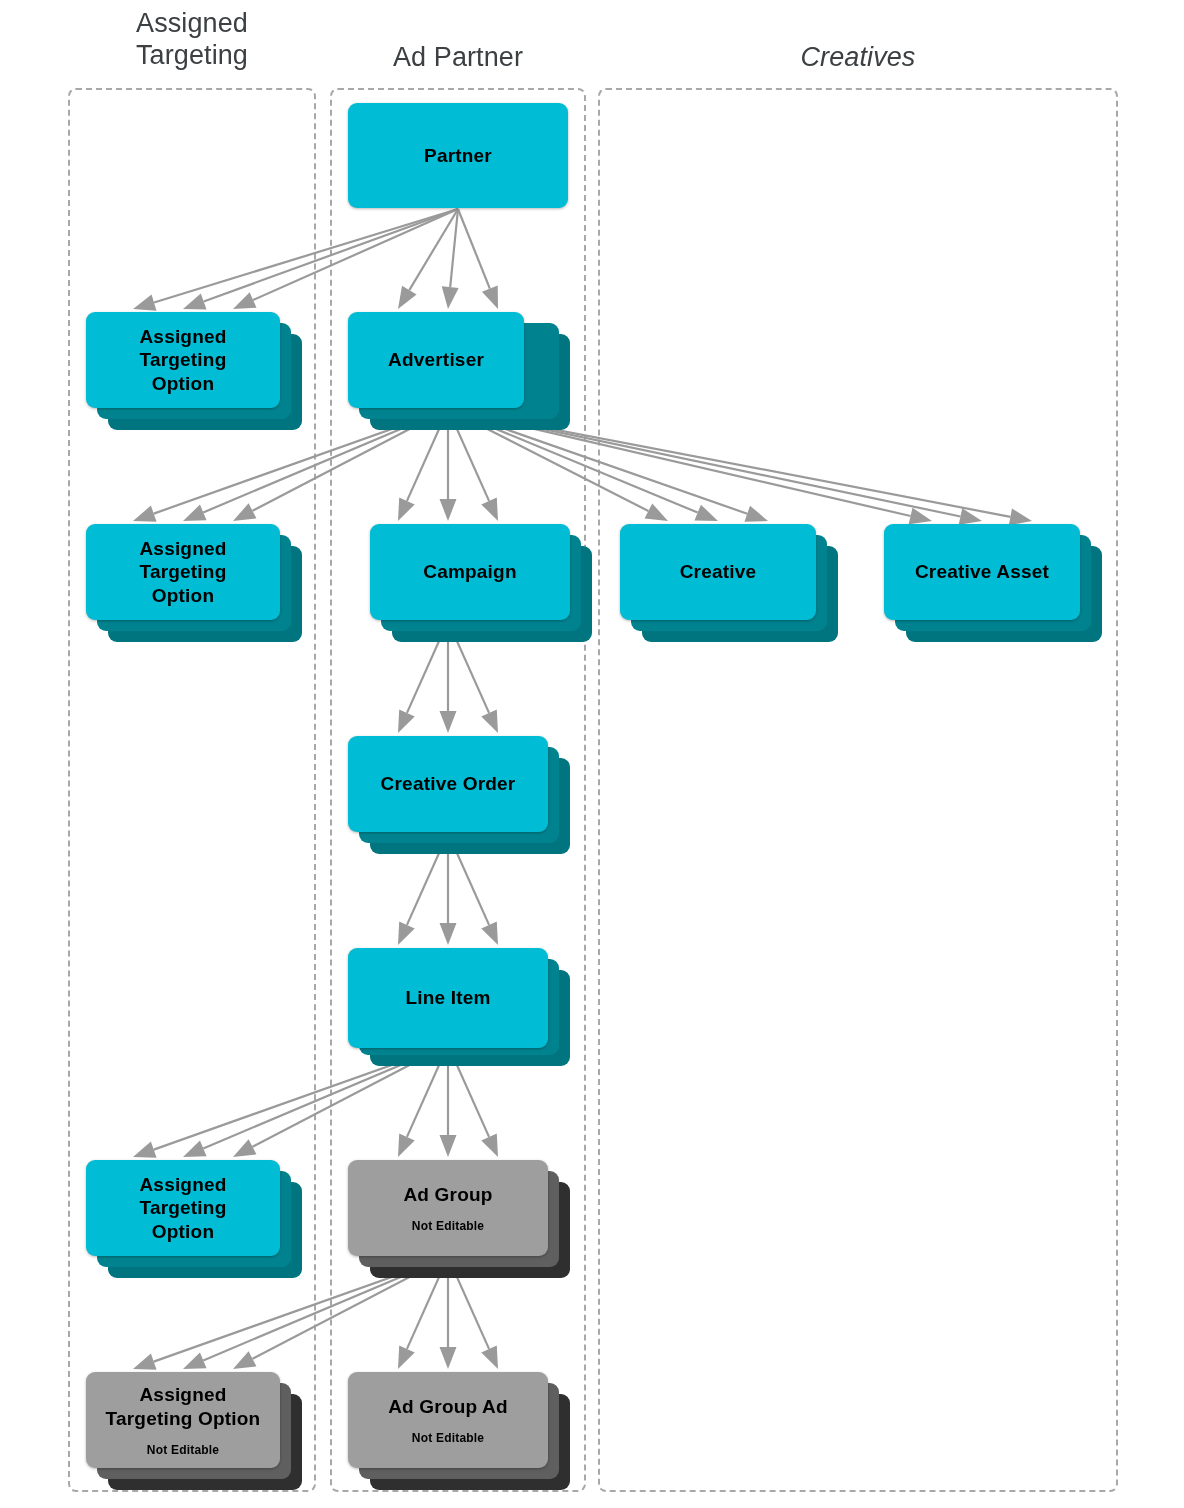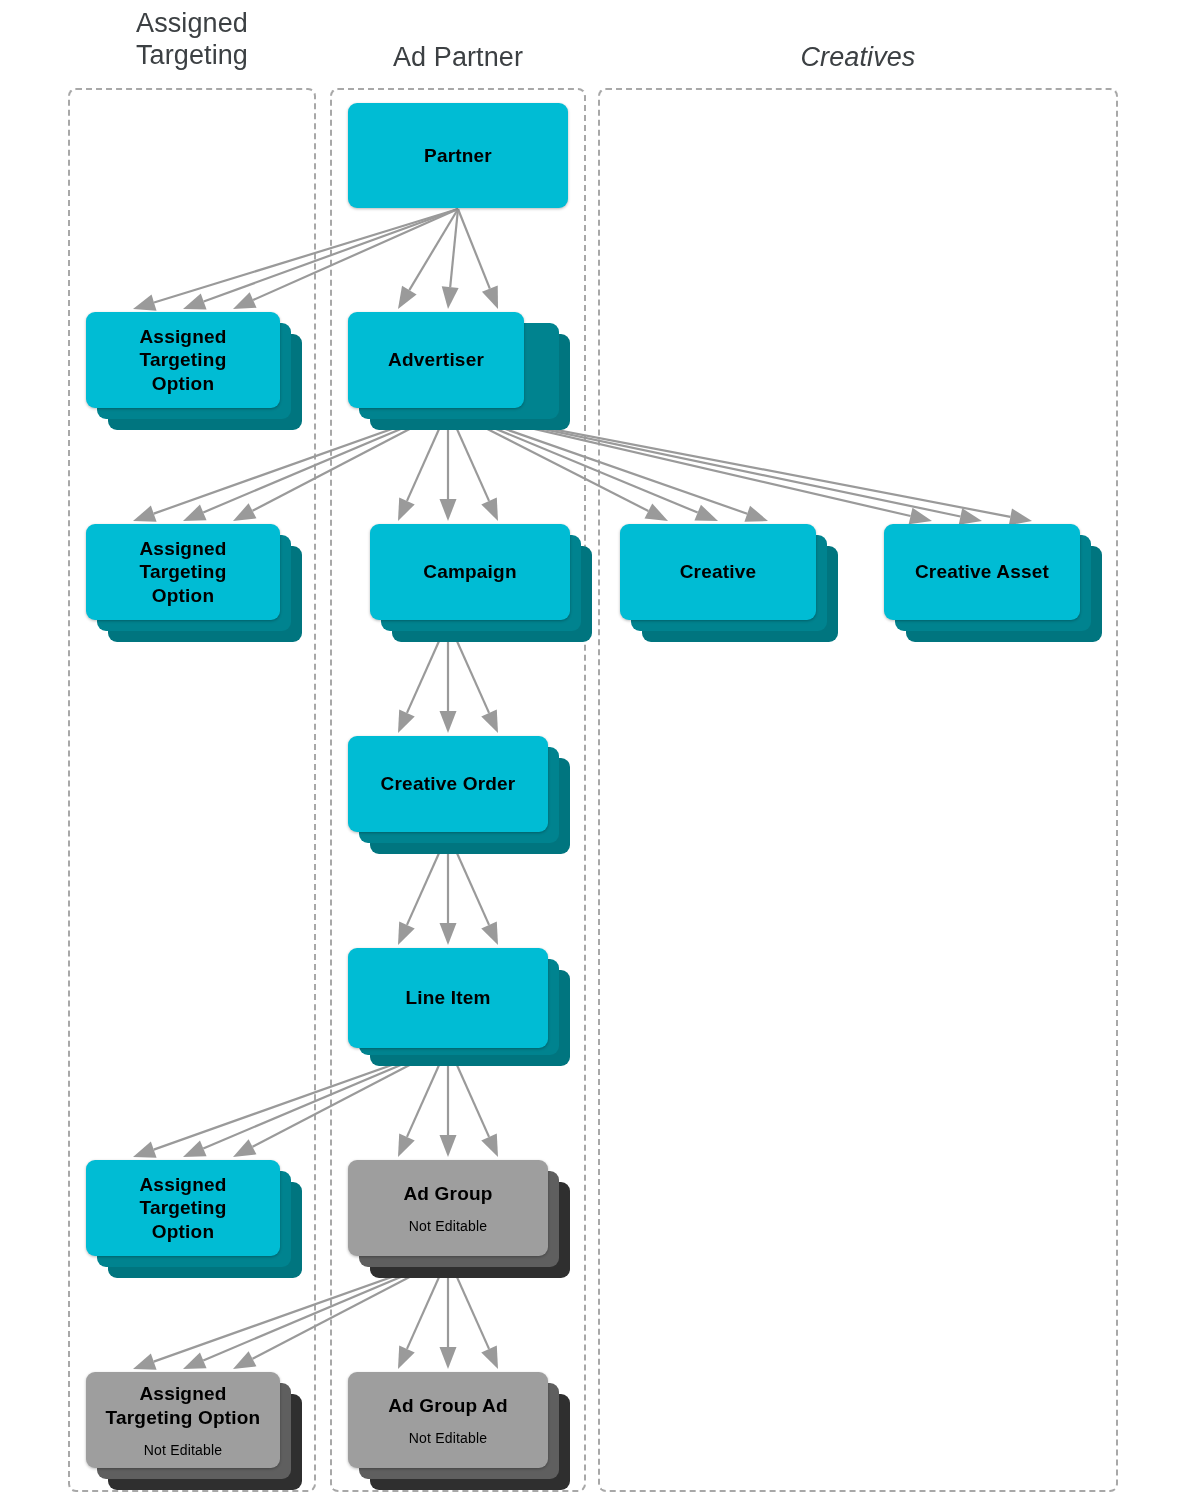--- a/index.html
+++ b/index.html
@@ -79,22 +79,22 @@
   .node.gray .l2    { background: #2f2f2f; }
 
   .node-title {
     font-size: 19px;
     font-weight: bold;
     line-height: 1.24;
     white-space: pre-line;
     letter-spacing: 0.2px;
   }
   .node-sub {
-    font-size: 14px;
-    font-weight: normal;
+    font-size: 12px;
+    font-weight: bold;
     margin-top: 13px;
     letter-spacing: 0.2px;
   }
 </style>
 </head>
 <body>
 
 <div id="canvas">
 
   <div id="frames">

